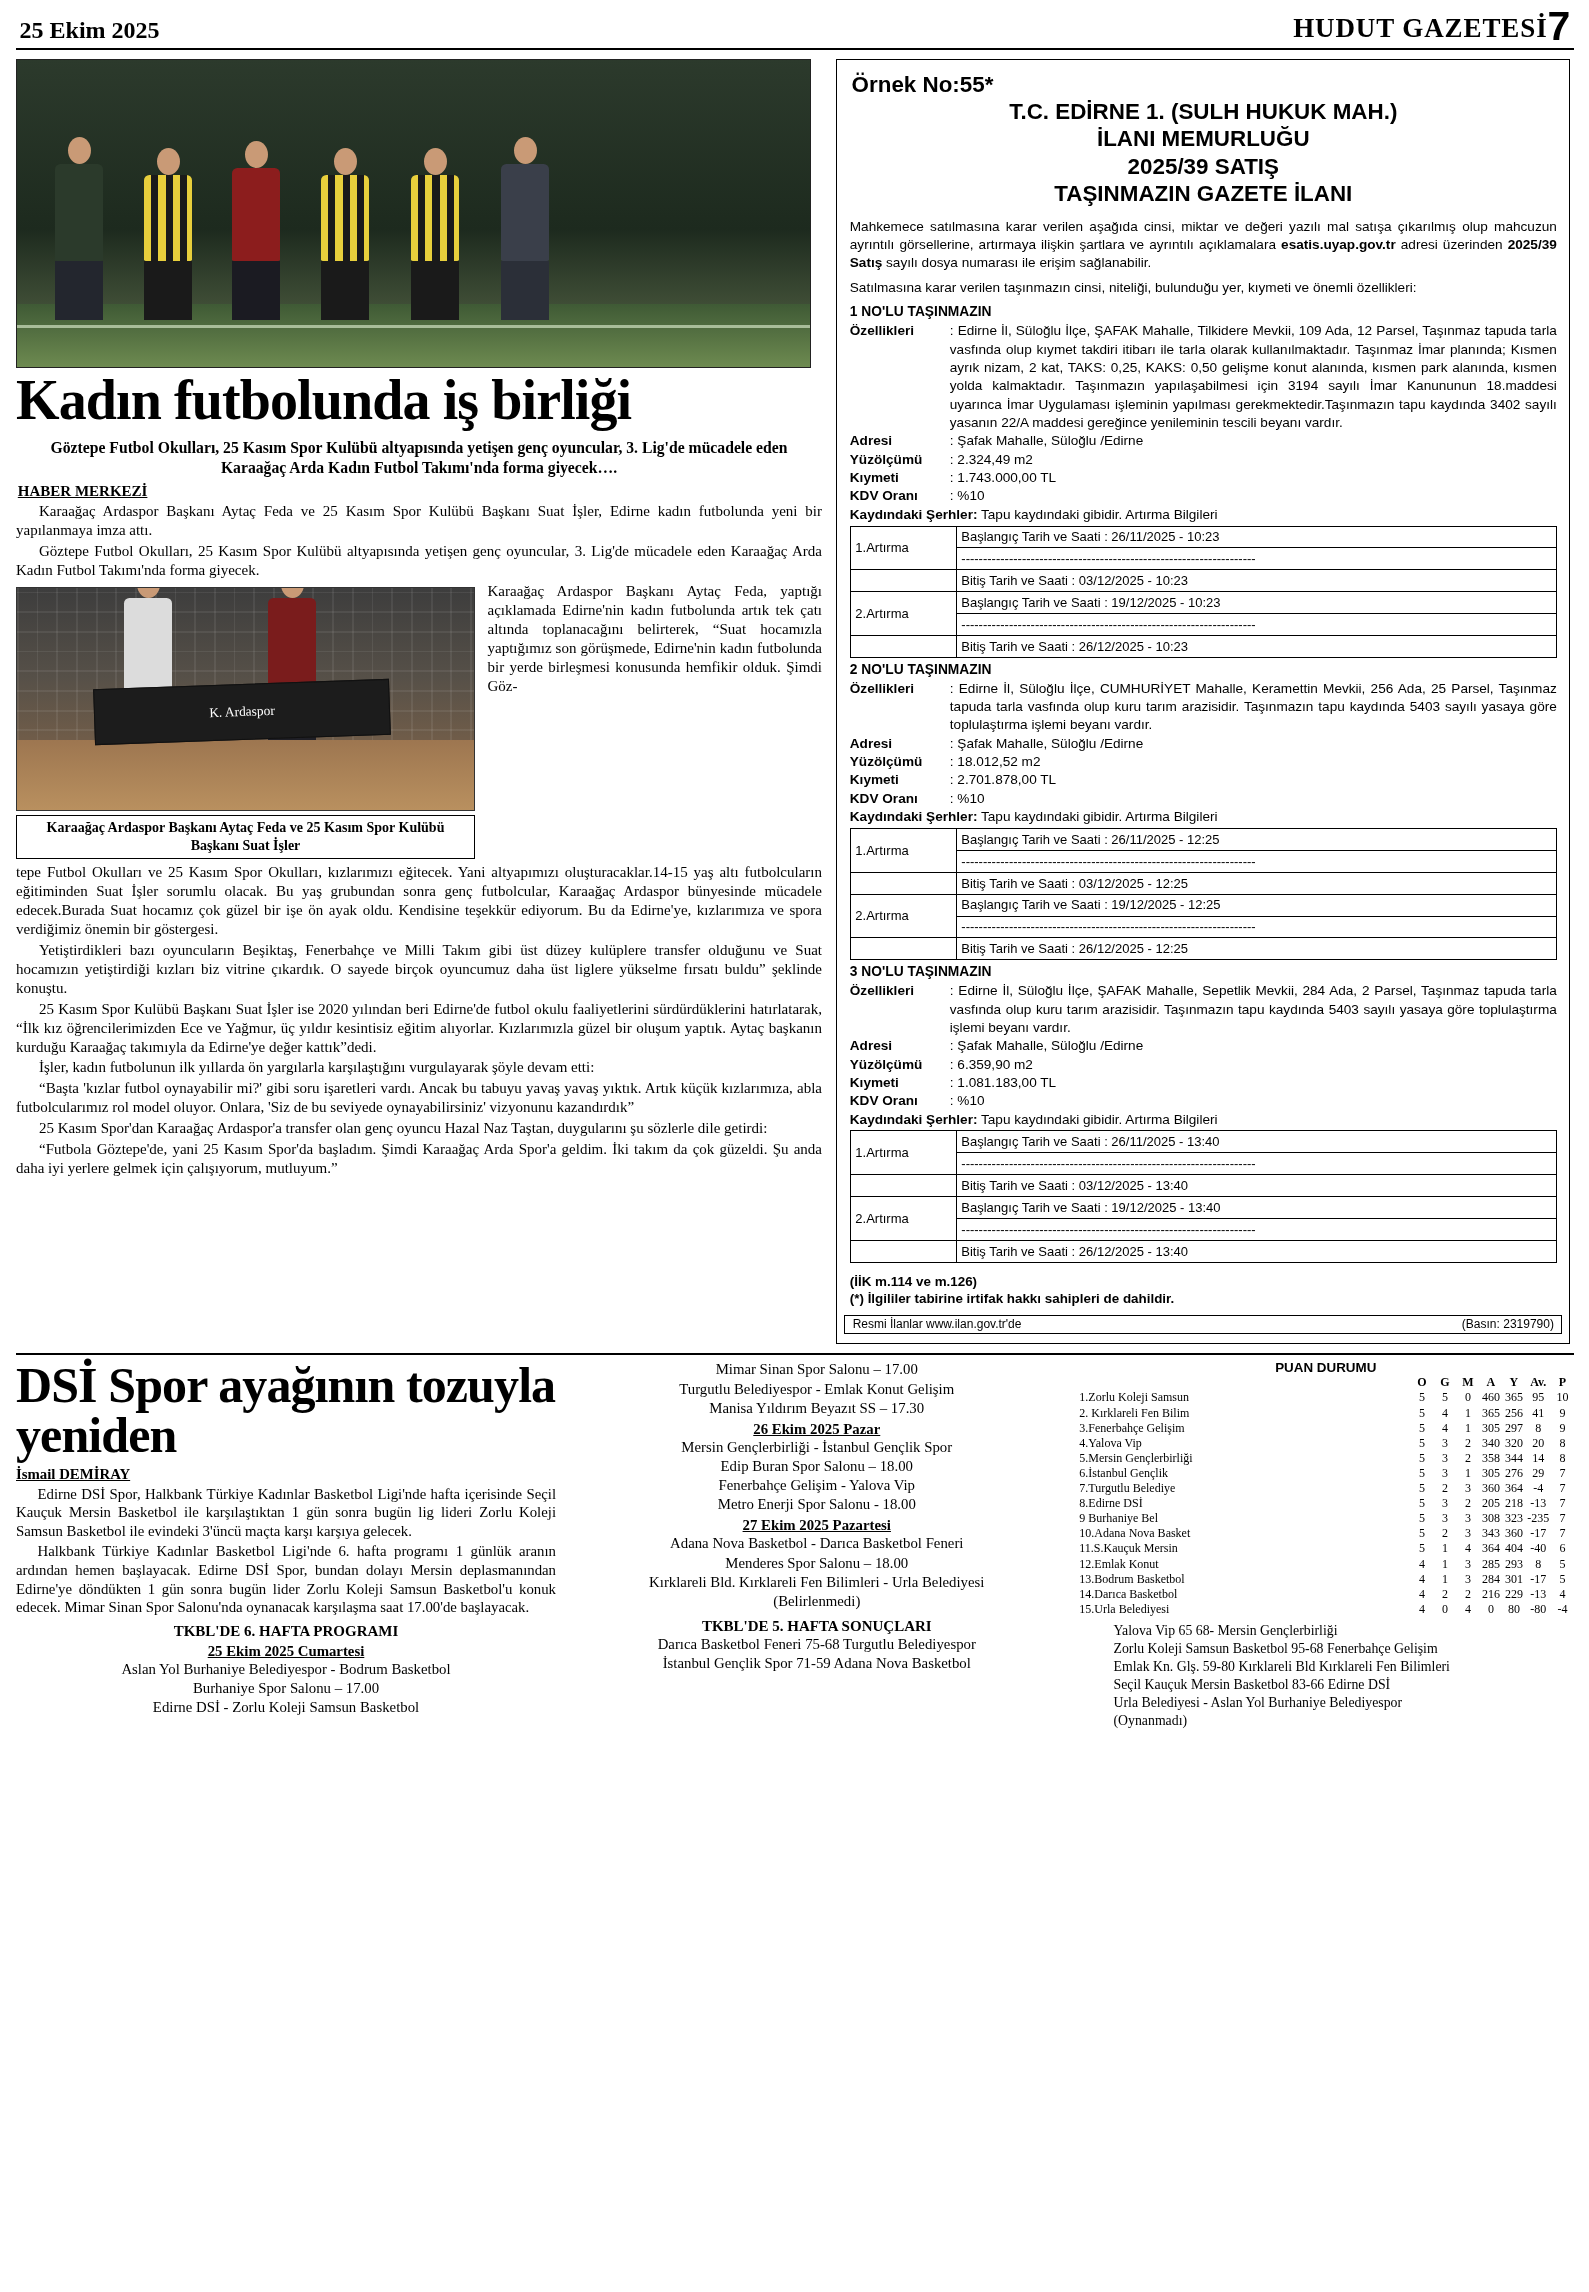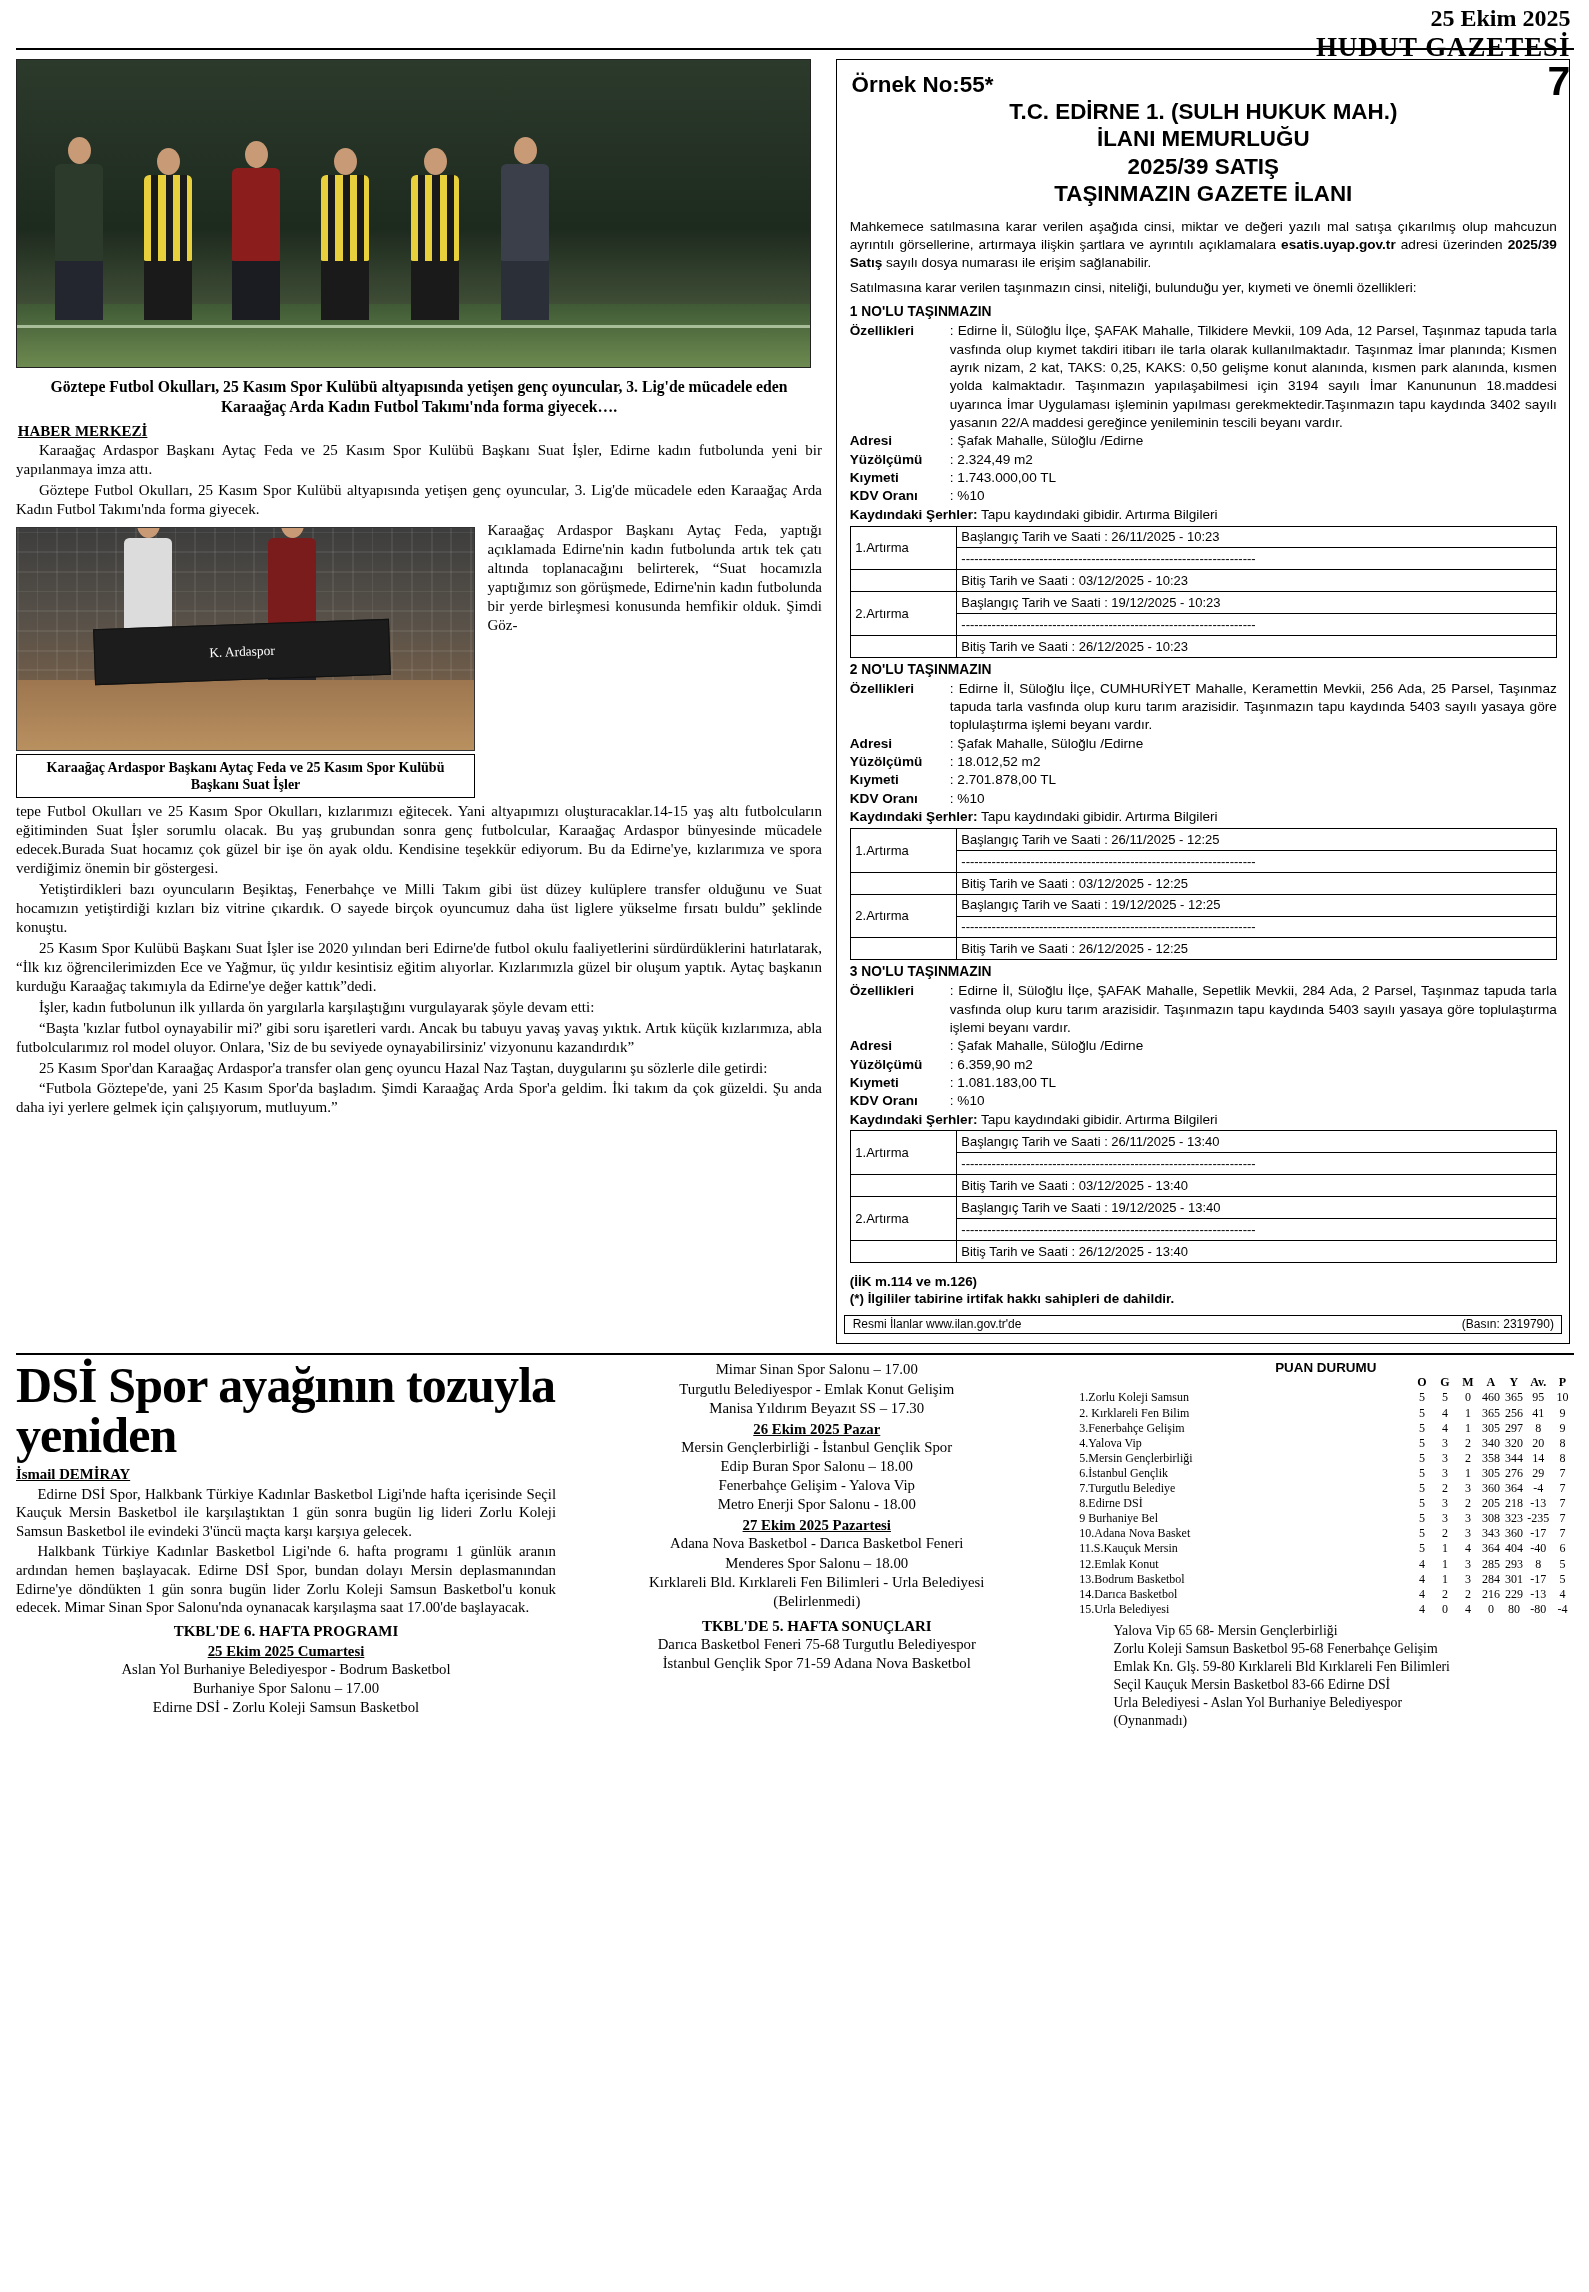--- a/index.html
+++ b/index.html
@@ -9,21 +9,21 @@
     background:#ffffff;
     font-family:"Liberation Serif", serif;
     color:#000;
     position:relative;
     overflow:hidden;
   }
   .page { position:relative; width:1590px; height:2293px; padding:0 16px; }
 
   
   .masthead { display:flex; align-items:flex-end; justify-content:space-between;
-    border-bottom:2.7px solid #000; padding:5.4px 3.6px 3.6px 3.6px; height:50px;flex-direction:column; }
+    border-bottom:2.7px solid #000; padding:5.4px 3.6px 3.6px 3.6px; height:50px; }
   .masthead-date { font-family:"Liberation Serif", serif; font-size:24px; font-weight:bold; letter-spacing:0px; }
   .masthead-title { font-family:"Liberation Serif", serif; font-size:27px; font-weight:bold; letter-spacing:0.9px; flex:1; text-align:right; }
   .masthead-page { font-family:"Liberation Sans", sans-serif; font-size:41px; font-weight:bold; line-height:0.9; }
 
   
   .main-area { display:flex; gap:14.3px; margin-top:9px; height:1285px; }
   .col-left { width:806px; position:relative; }
   .col-right { width:734px; border:1.8px solid #000; padding:0; position:relative; }
 
   
@@ -157,20 +157,21 @@
             <div class="body stripes" style="height:86px;"></div>
             <div class="legs" style="background:#1a1a1a;"></div>
         </div>
         <div class="fig" style="left:484px;">
           <div class="head"></div>
             <div class="body" style="height:97px;background:#3a3f4a;"></div>
             <div class="legs" style="background:#2b2f38;"></div>
         </div>
       </div>
 
+      <div class="headline-main">Kadın futbolunda iş birliği</div>
 
       <div class="lede">Göztepe Futbol Okulları, 25 Kasım Spor Kulübü altyapısında yetişen genç oyuncular, 3. Lig'de mücadele eden Karaağaç Arda Kadın Futbol Takımı'nda forma giyecek….</div>
 
       <div class="byline">HABER MERKEZİ</div>
 
       <div class="body-text">
         <p>Karaağaç Ardaspor Başkanı Aytaç Feda ve 25 Kasım Spor Kulübü Başkanı Suat İşler, Edirne kadın futbolunda yeni bir yapılanmaya imza attı.</p>
         <p>Göztepe Futbol Okulları, 25 Kasım Spor Kulübü altyapısında yetişen genç oyuncular, 3. Lig'de mücadele eden Karaağaç Arda Kadın Futbol Takımı'nda forma giyecek.</p>
       </div>
 

